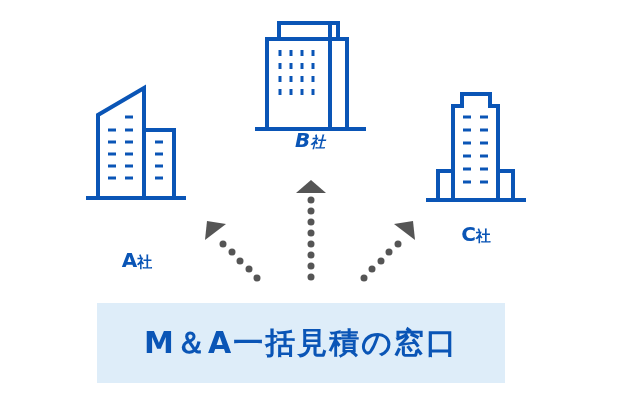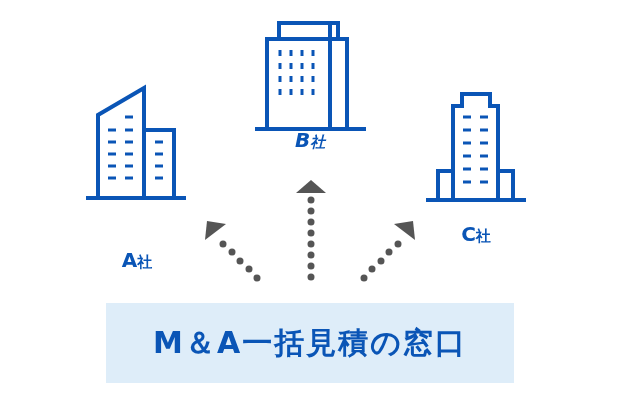--- a/index.html
+++ b/index.html
@@ -1,21 +1,21 @@
 <!DOCTYPE html>
 <html><head>
 <meta charset="utf-8">
 <style>
   html, body { margin:0; padding:0; background:#ffffff; }
   body { width:620px; height:420px; position:relative; overflow:hidden;
          font-family:"DejaVu Sans","Liberation Sans",sans-serif; }
   .abs { position:absolute; }
   .label { color:#0a55b6; font-weight:bold; font-size:20px; text-align:center; width:60px; }
   .label .sha { font-size:15px; }
-  .banner { left:106px; top:303px; width:408px; height:80px; background:#deedf9;
+  .banner { left:97px; top:303px; width:408px; height:80px; background:#deedf9;
             display:flex; align-items:center; justify-content:center; }
   .banner span { color:#0a55b6; font-weight:bold; font-size:30px; letter-spacing:2px; }
   svg { position:absolute; left:0; top:0; }
 </style>
 </head>
 <body>
 
 <svg width="620" height="420" viewBox="0 0 620 420">
 
   <g stroke="#0a55b6" stroke-width="4" fill="none">

